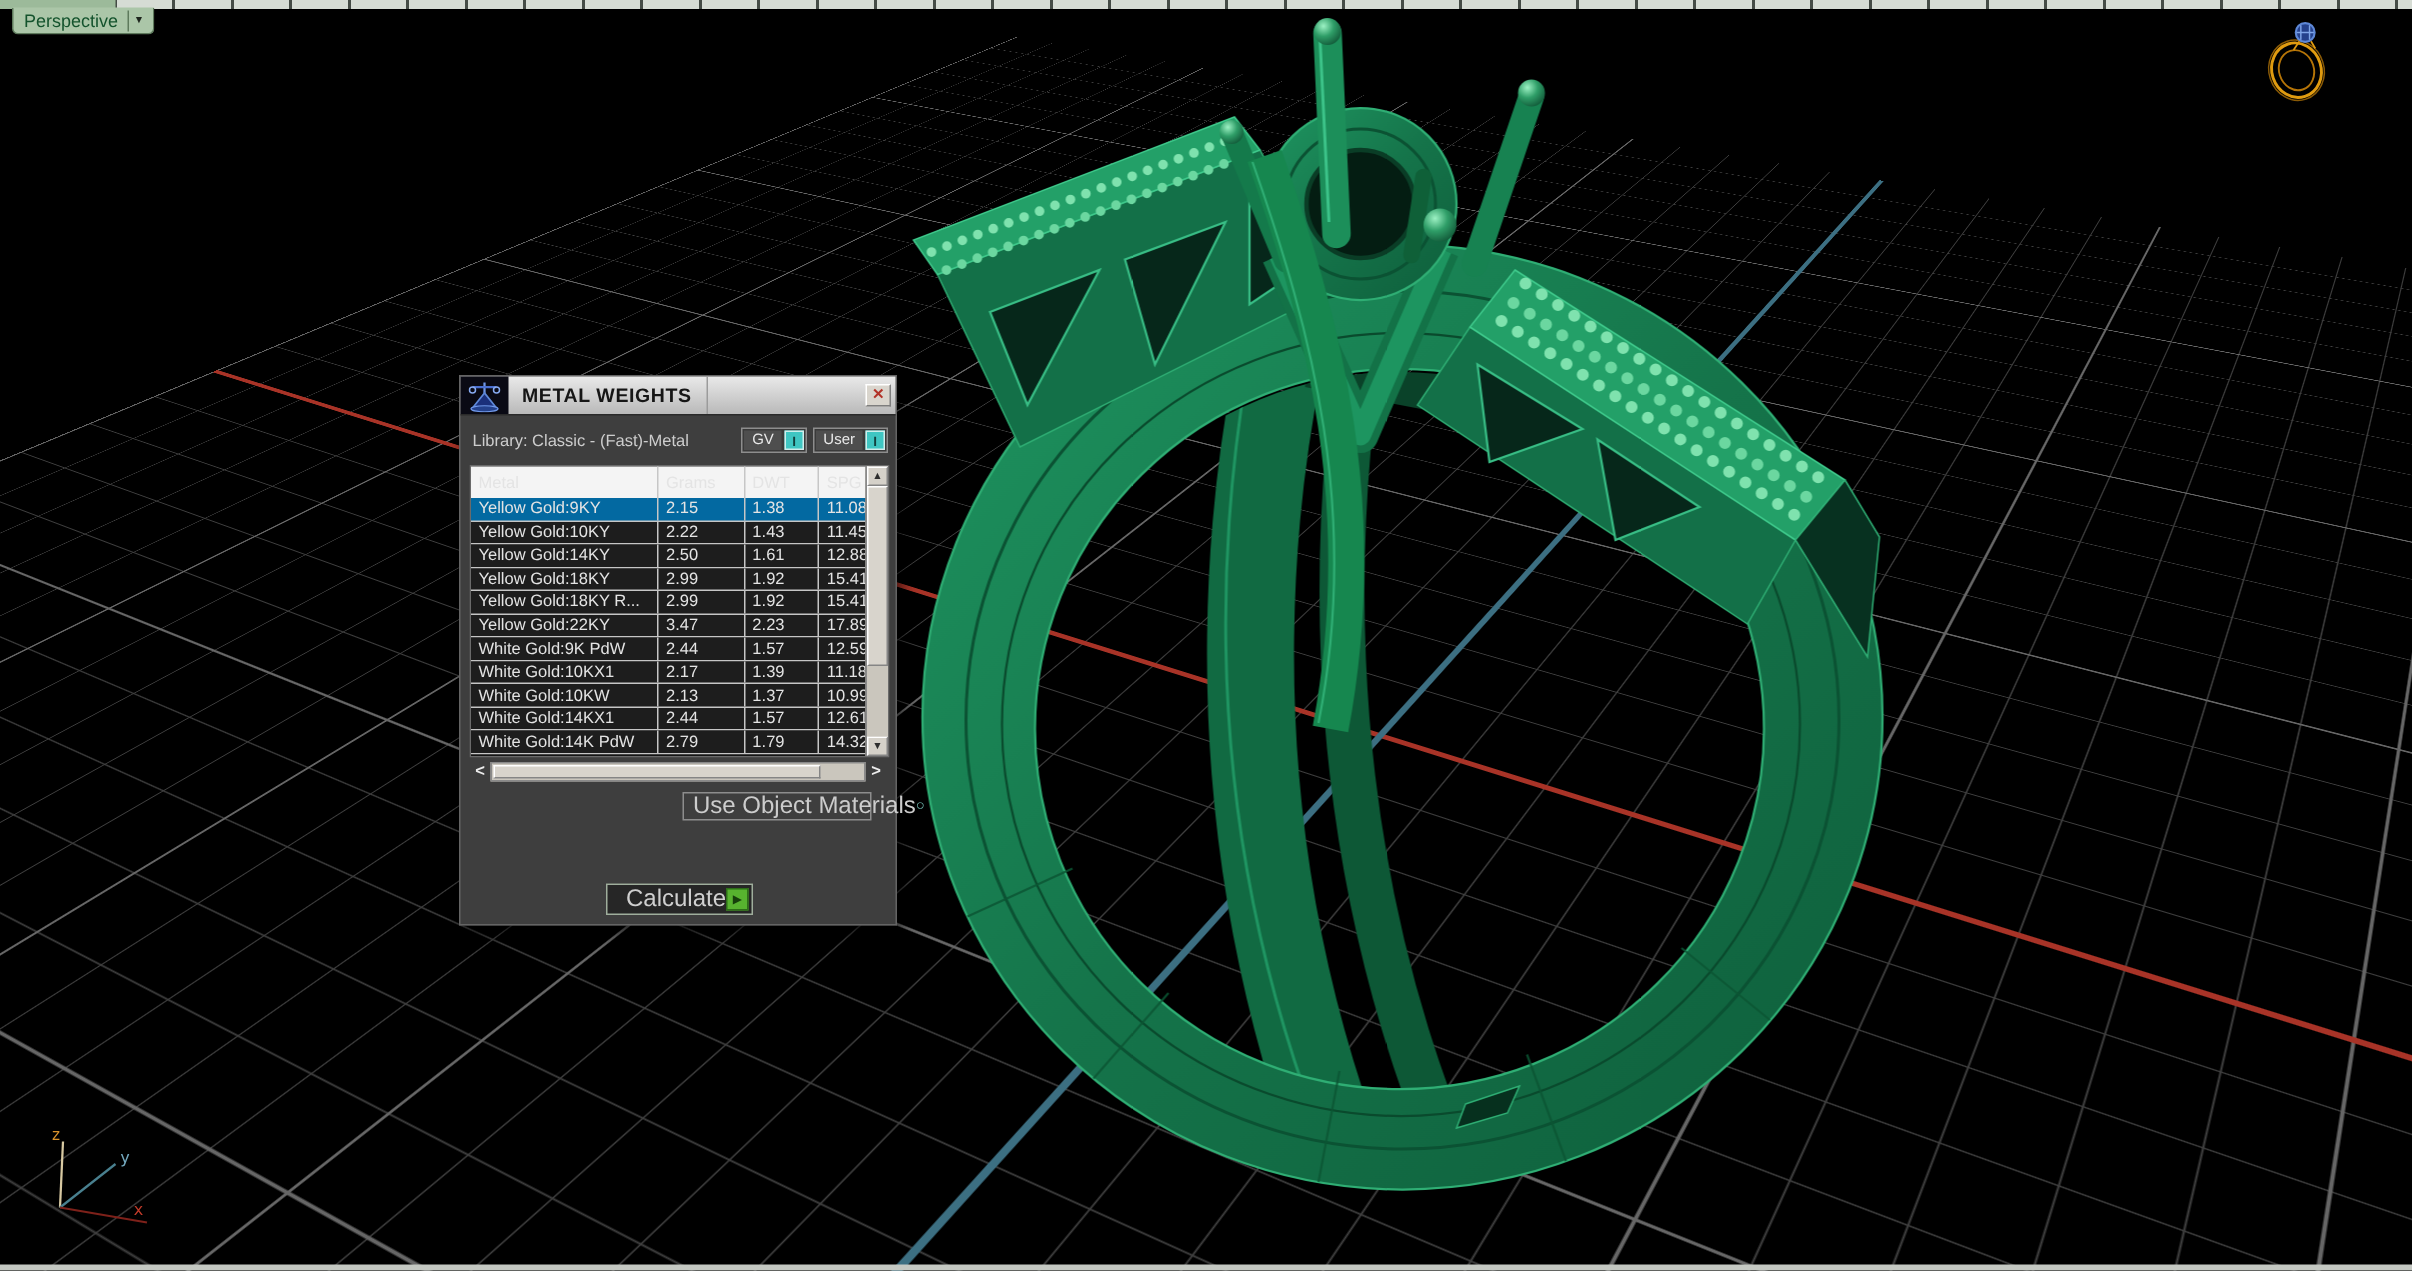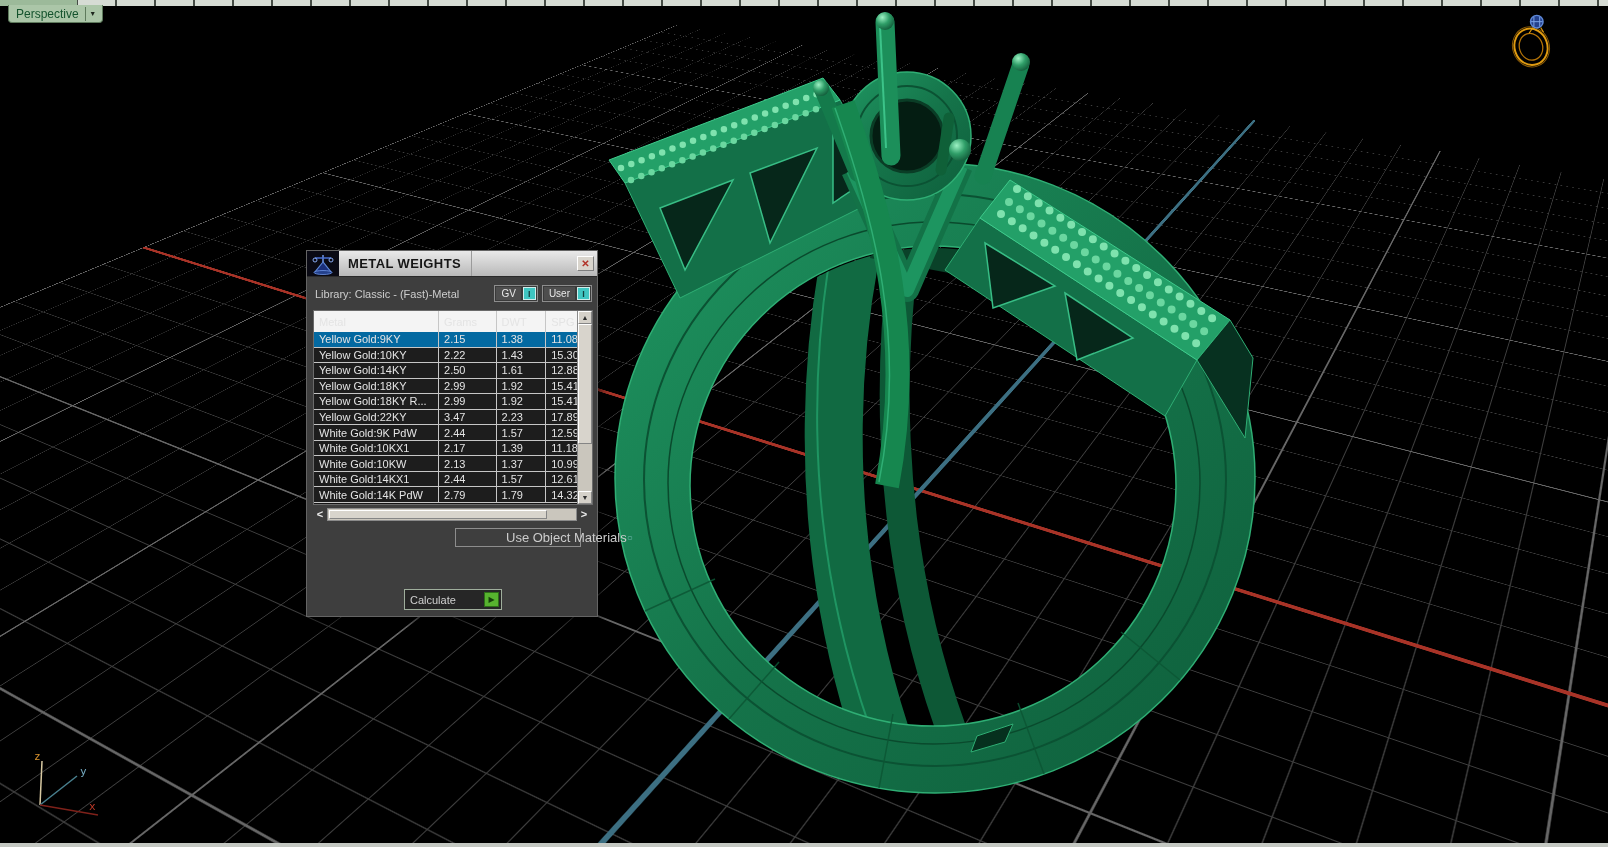--- a/index.html
+++ b/index.html
@@ -100,29 +100,29 @@
 
   .hscroll { display:flex; align-items:center; margin:2px 6px 0 6px; height:14px; }
   .harrow { width:14px; text-align:center; color:#ececec; font-size:11px; font-weight:bold; line-height:14px; }
   .htrack { flex:1; position:relative; height:13px; background:#cac6bd; border:1px solid #8a8a8a; }
   .hthumb { position:absolute; left:1px; top:1px; bottom:1px; width:88%; background:#d8d4cc;
     border:1px solid #fff; border-right-color:#858585; border-bottom-color:#858585; }
 
   .uomrow { display:flex; justify-content:flex-end; padding:7px 16px 0 0; }
   .uom { width:126px; height:19px; border:1px solid #8d8d8d; display:flex; align-items:center;
     padding:0 3px 0 6px; }
-  .uom-label { flex:1; font-size:13px; color:#cccccc; white-space:nowrap;margin-left:44px; }
+  .uom-label { flex:1; font-size:16px; color:#cccccc; white-space:nowrap; }
   .uom-radio { font-size:10px; color:#6fb5ad; line-height:1; }
 
   .instruction { margin-top:8px; text-align:center; font-size:12.5px; font-weight:bold;
     color:#e5c223; line-height:16px; }
 
   .calc { position:absolute; left:97px; bottom:6px; width:98px; height:21px;
     border:1px solid #9fae9c; background:#262626; display:flex; align-items:center; padding:0 2px 0 5px; }
-  .calc-label { flex:1; font-size:11px; color:#cfcfcf; }
+  .calc-label { flex:1; font-size:16px; color:#cfcfcf;text-align:right; }
   .playbox { width:15px; height:15px; background:#57b32f; border:1px solid #2d6e18;
     color:#16400b; font-size:8px; display:flex; align-items:center; justify-content:center; }
 </style>
 </head>
 <body>
 
 <div class="stage">
 
   <div class="scene">
     <div class="floor">
@@ -277,21 +277,21 @@
           <div class="trow selected">
             <div class="tcell c0">Yellow Gold:9KY</div>
             <div class="tcell c1">2.15</div>
             <div class="tcell c2">1.38</div>
             <div class="tcell c3">11.08</div>
           </div>
           <div class="trow">
             <div class="tcell c0">Yellow Gold:10KY</div>
             <div class="tcell c1">2.22</div>
             <div class="tcell c2">1.43</div>
-            <div class="tcell c3">15.30</div>
+            <div class="tcell c3">11.45</div>
           </div>
           <div class="trow">
             <div class="tcell c0">Yellow Gold:14KY</div>
             <div class="tcell c1">2.50</div>
             <div class="tcell c2">1.61</div>
             <div class="tcell c3">12.88</div>
           </div>
           <div class="trow">
             <div class="tcell c0">Yellow Gold:18KY</div>
             <div class="tcell c1">2.99</div>

